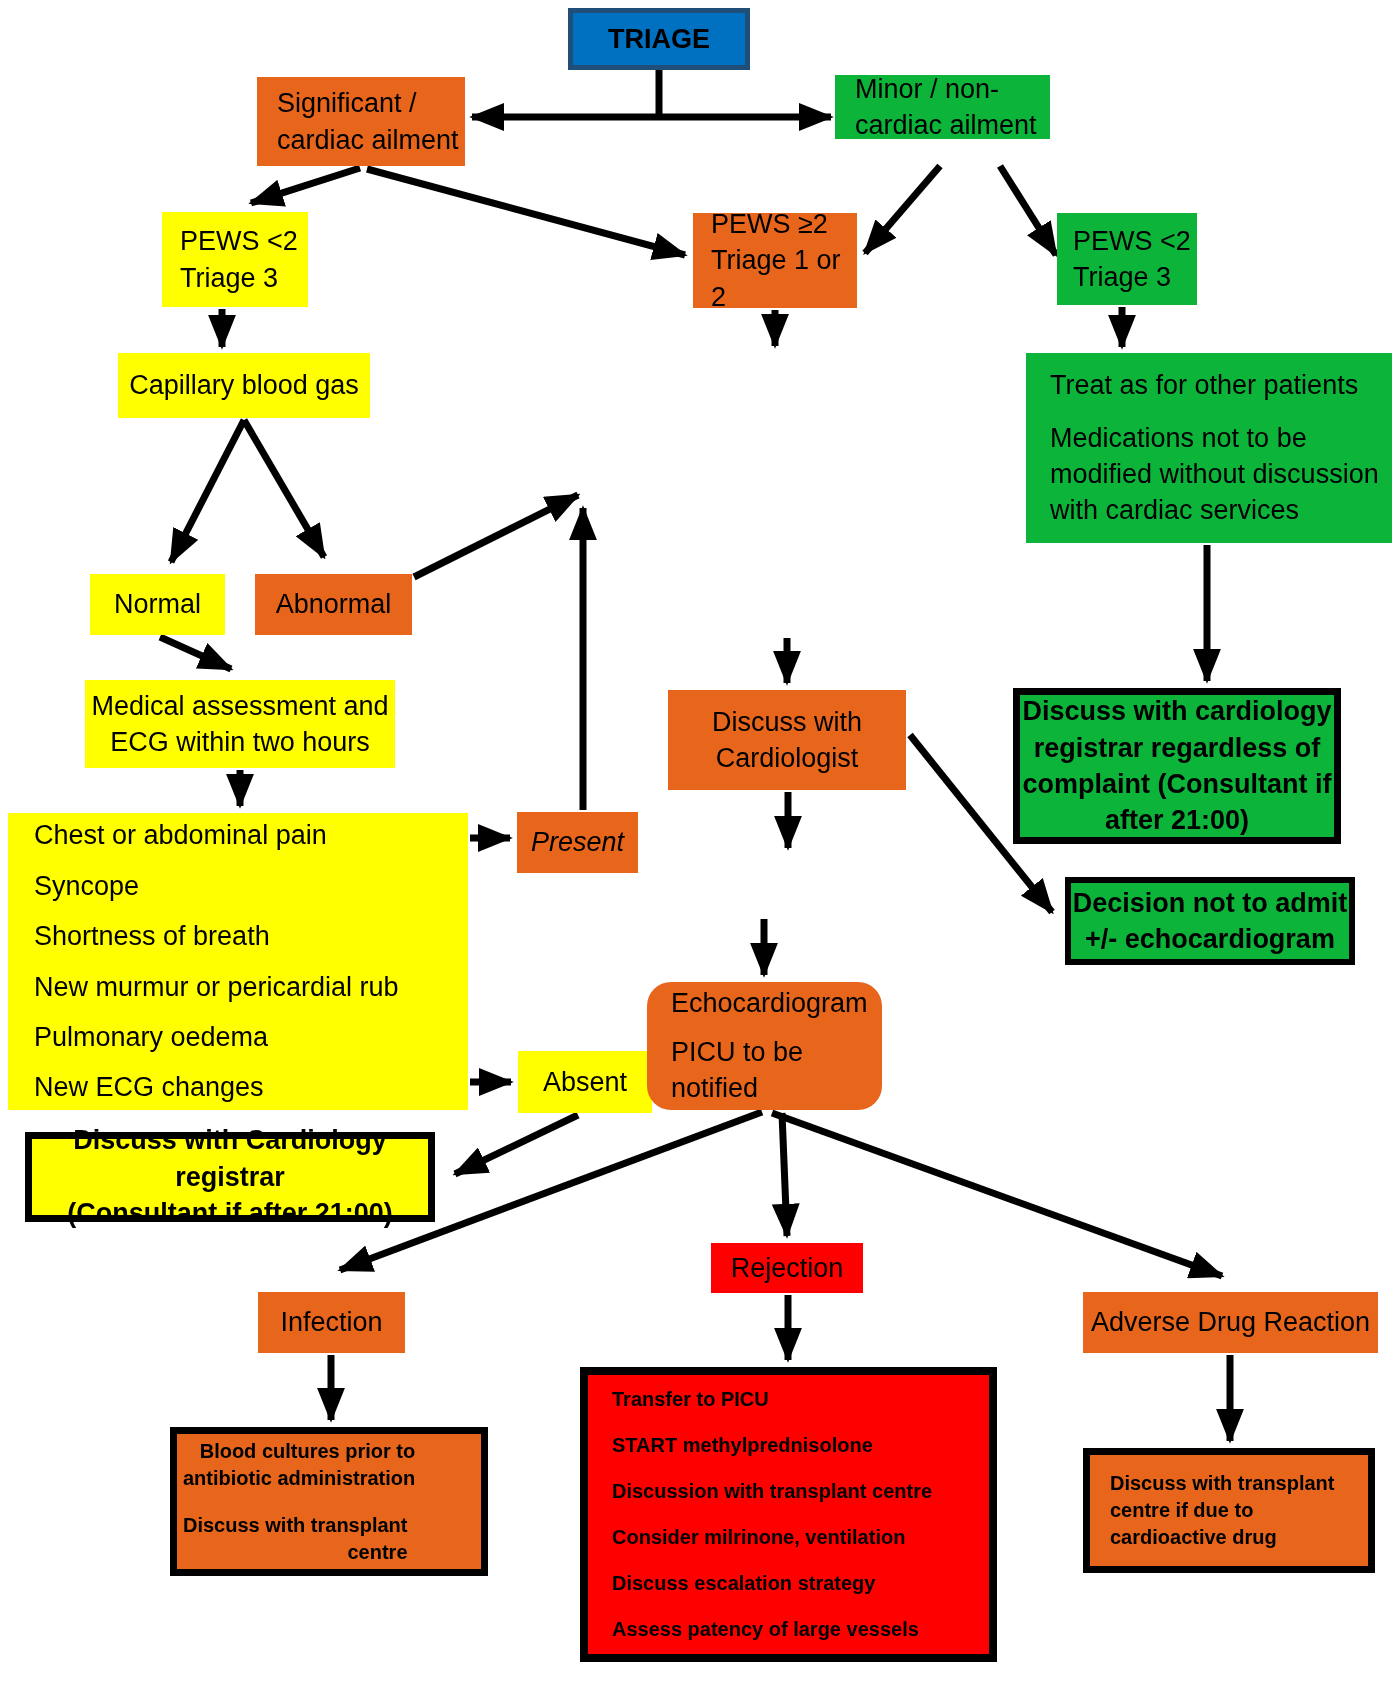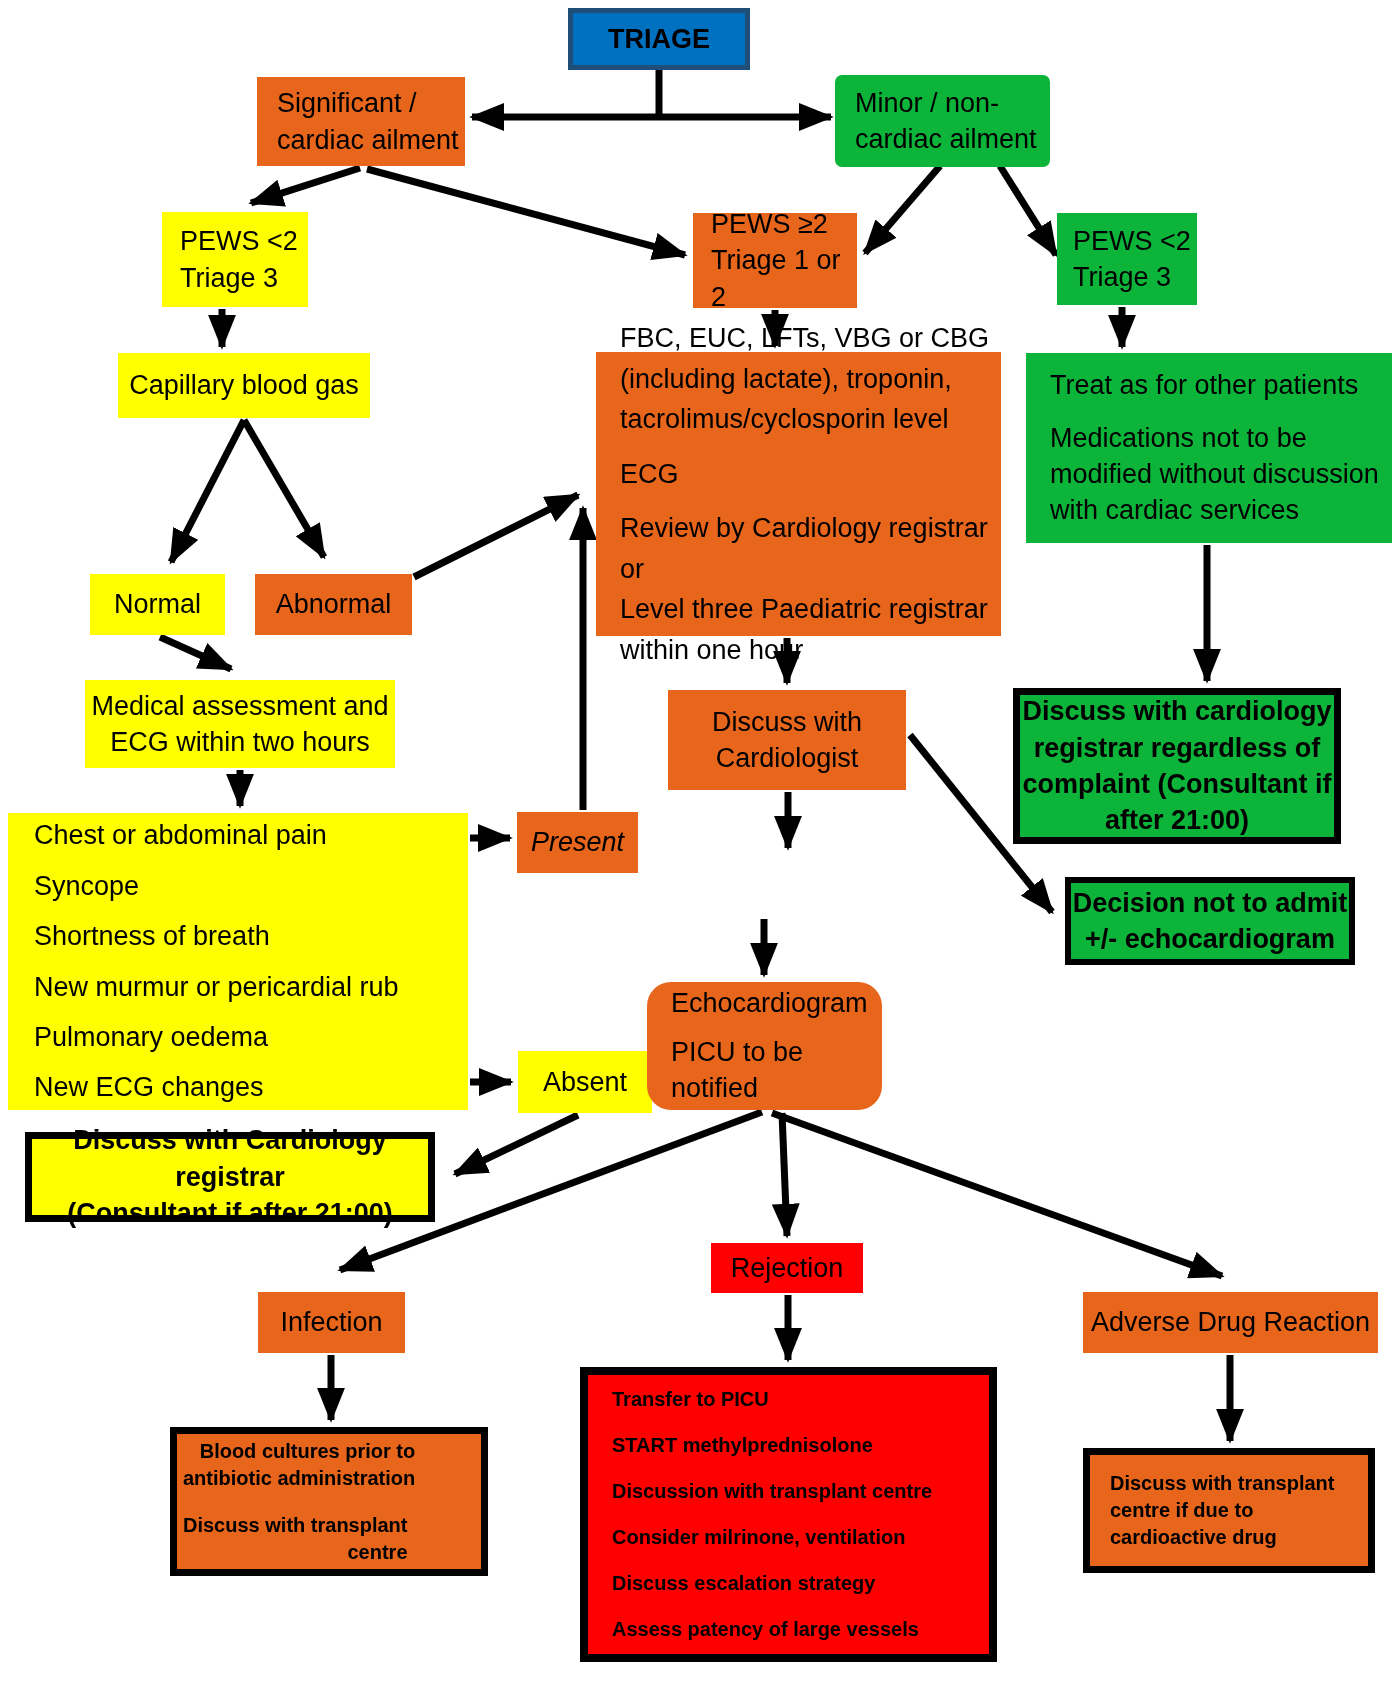--- a/index.html
+++ b/index.html
@@ -82,21 +82,21 @@
 
   <div class="n bl al-c b f27" style="left:568px;top:8px;width:182px;height:62px;">
     <div class="p">TRIAGE</div>
   </div>
 
   <div class="n or al-l" style="left:257px;top:77px;width:208px;height:89px;padding-left:20px;">
     <div class="p">Significant /
 cardiac ailment</div>
   </div>
 
-  <div class="n gr al-l" style="left:835px;top:75px;width:215px;height:92px;padding-left:20px;border-radius:7px;">
+  <div class="n gr al-l" style="left:835px;top:75px;width:215px;height:64px;padding-left:20px;">
     <div class="p">Minor / non-
 cardiac ailment</div>
   </div>
 
   <div class="n yl al-l" style="left:162px;top:212px;width:146px;height:95px;padding-left:18px;">
     <div class="p">PEWS &lt;2
 Triage 3</div>
   </div>
 
   <div class="n or al-l" style="left:693px;top:213px;width:164px;height:95px;padding-left:18px;">
@@ -106,29 +106,20 @@
 
   <div class="n gr al-l" style="left:1057px;top:213px;width:140px;height:92px;padding-left:16px;">
     <div class="p">PEWS &lt;2
 Triage 3</div>
   </div>
 
   <div class="n yl al-c" style="left:118px;top:353px;width:252px;height:65px;">
     <div class="p">Capillary blood gas</div>
   </div>
 
-  <div class="n or al-l g14 lh15" style="left:596px;top:352px;width:405px;height:284px;padding-left:24px;padding-right:10px;">
-    <div class="p">FBC, EUC, LFTs, VBG or CBG
-(including lactate), troponin,
-tacrolimus/cyclosporin level</div>
-    <div class="p">ECG</div>
-    <div class="p">Review by Cardiology registrar or
-Level three Paediatric registrar
-within one hour</div>
-  </div>
 
   <div class="n gr al-l g16" style="left:1026px;top:353px;width:366px;height:190px;padding-left:24px;padding-right:8px;">
     <div class="p">Treat as for other patients</div>
     <div class="p">Medications not to be
 modified without discussion
 with cardiac services</div>
   </div>
 
   <div class="n yl al-c" style="left:90px;top:574px;width:135px;height:61px;">
     <div class="p">Normal</div>

